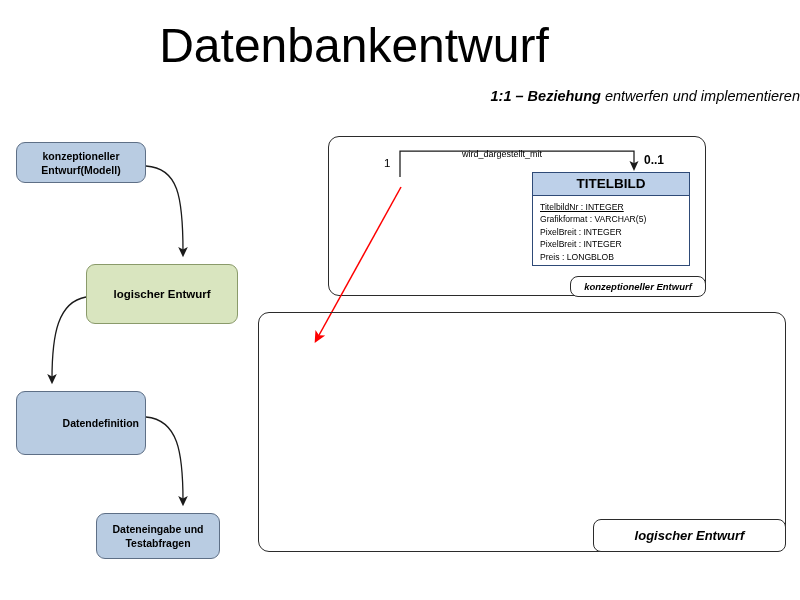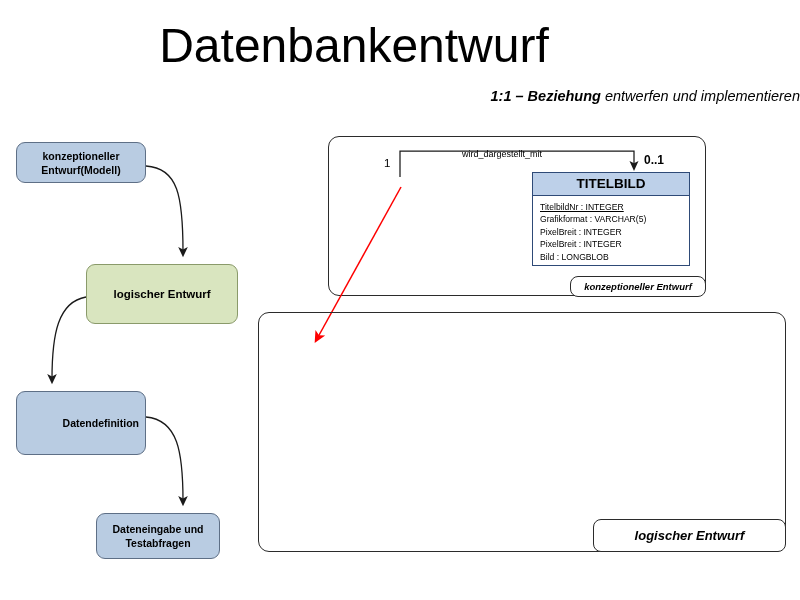--- a/index.html
+++ b/index.html
@@ -229,21 +229,21 @@
   <div class="rel-label" id="card-right">0..1</div>
 
 
   <div class="entity" id="entity-titelbild">
     <div class="entity-header">TITELBILD</div>
     <div class="entity-attrs">
       <div class="attr"><span class="pk">TitelbildNr : INTEGER</span></div>
       <div class="attr"><span>Grafikformat : VARCHAR(5)</span></div>
       <div class="attr"><span>PixelBreit : INTEGER</span></div>
       <div class="attr"><span>PixelBreit : INTEGER</span></div>
-      <div class="attr"><span>Bild : LONGBLOB</span></div>
+      <div class="attr"><span>Preis : LONGBLOB</span></div>
     </div>
   </div>
 
   <div class="panel-tab" id="tab-konzept">
     <span>konzeptioneller Entwurf</span>
   </div>
 
   <div class="panel" id="panel-logisch"></div>
   <div class="panel-tab" id="tab-logisch">
     <span>logischer Entwurf</span>

